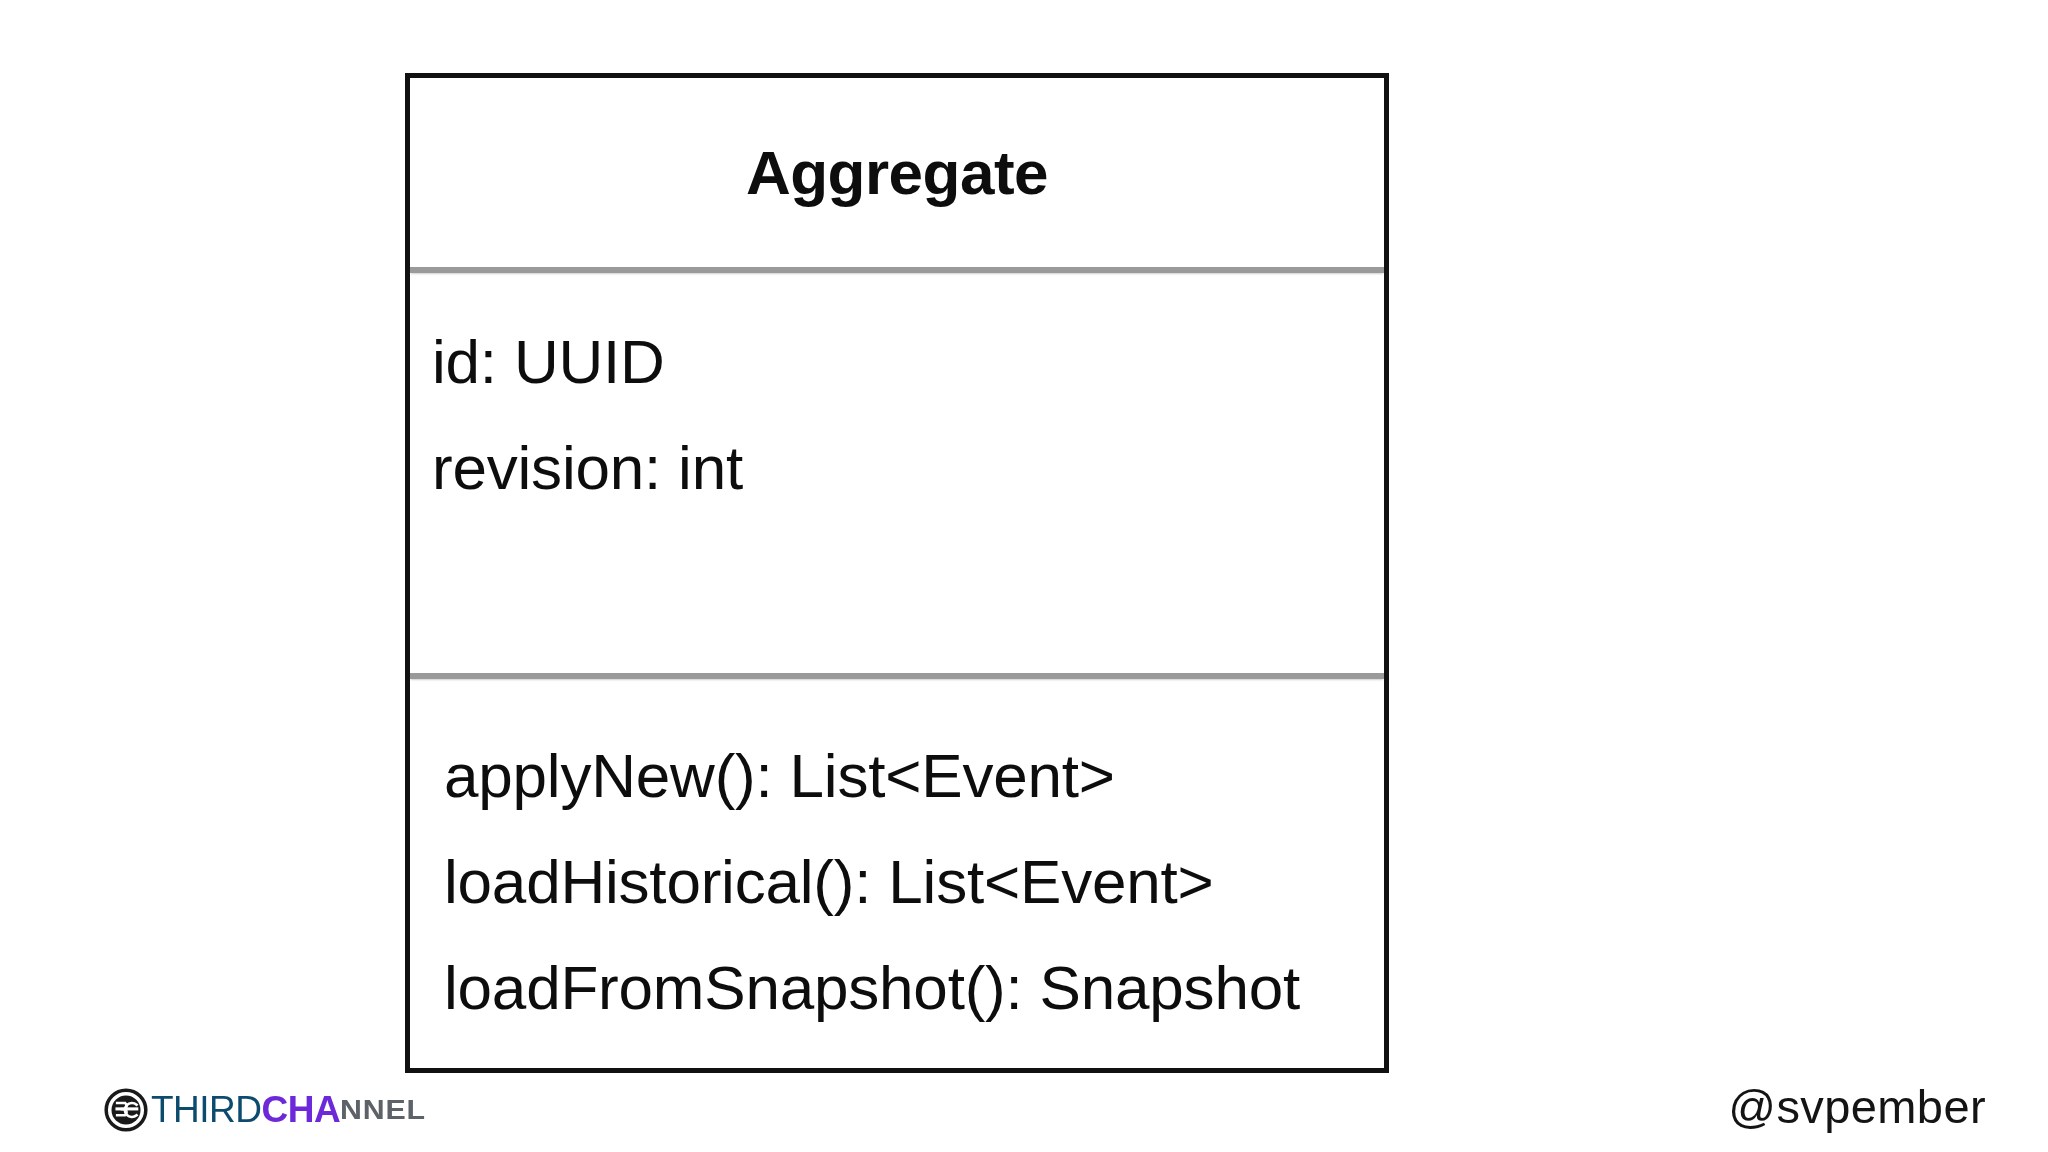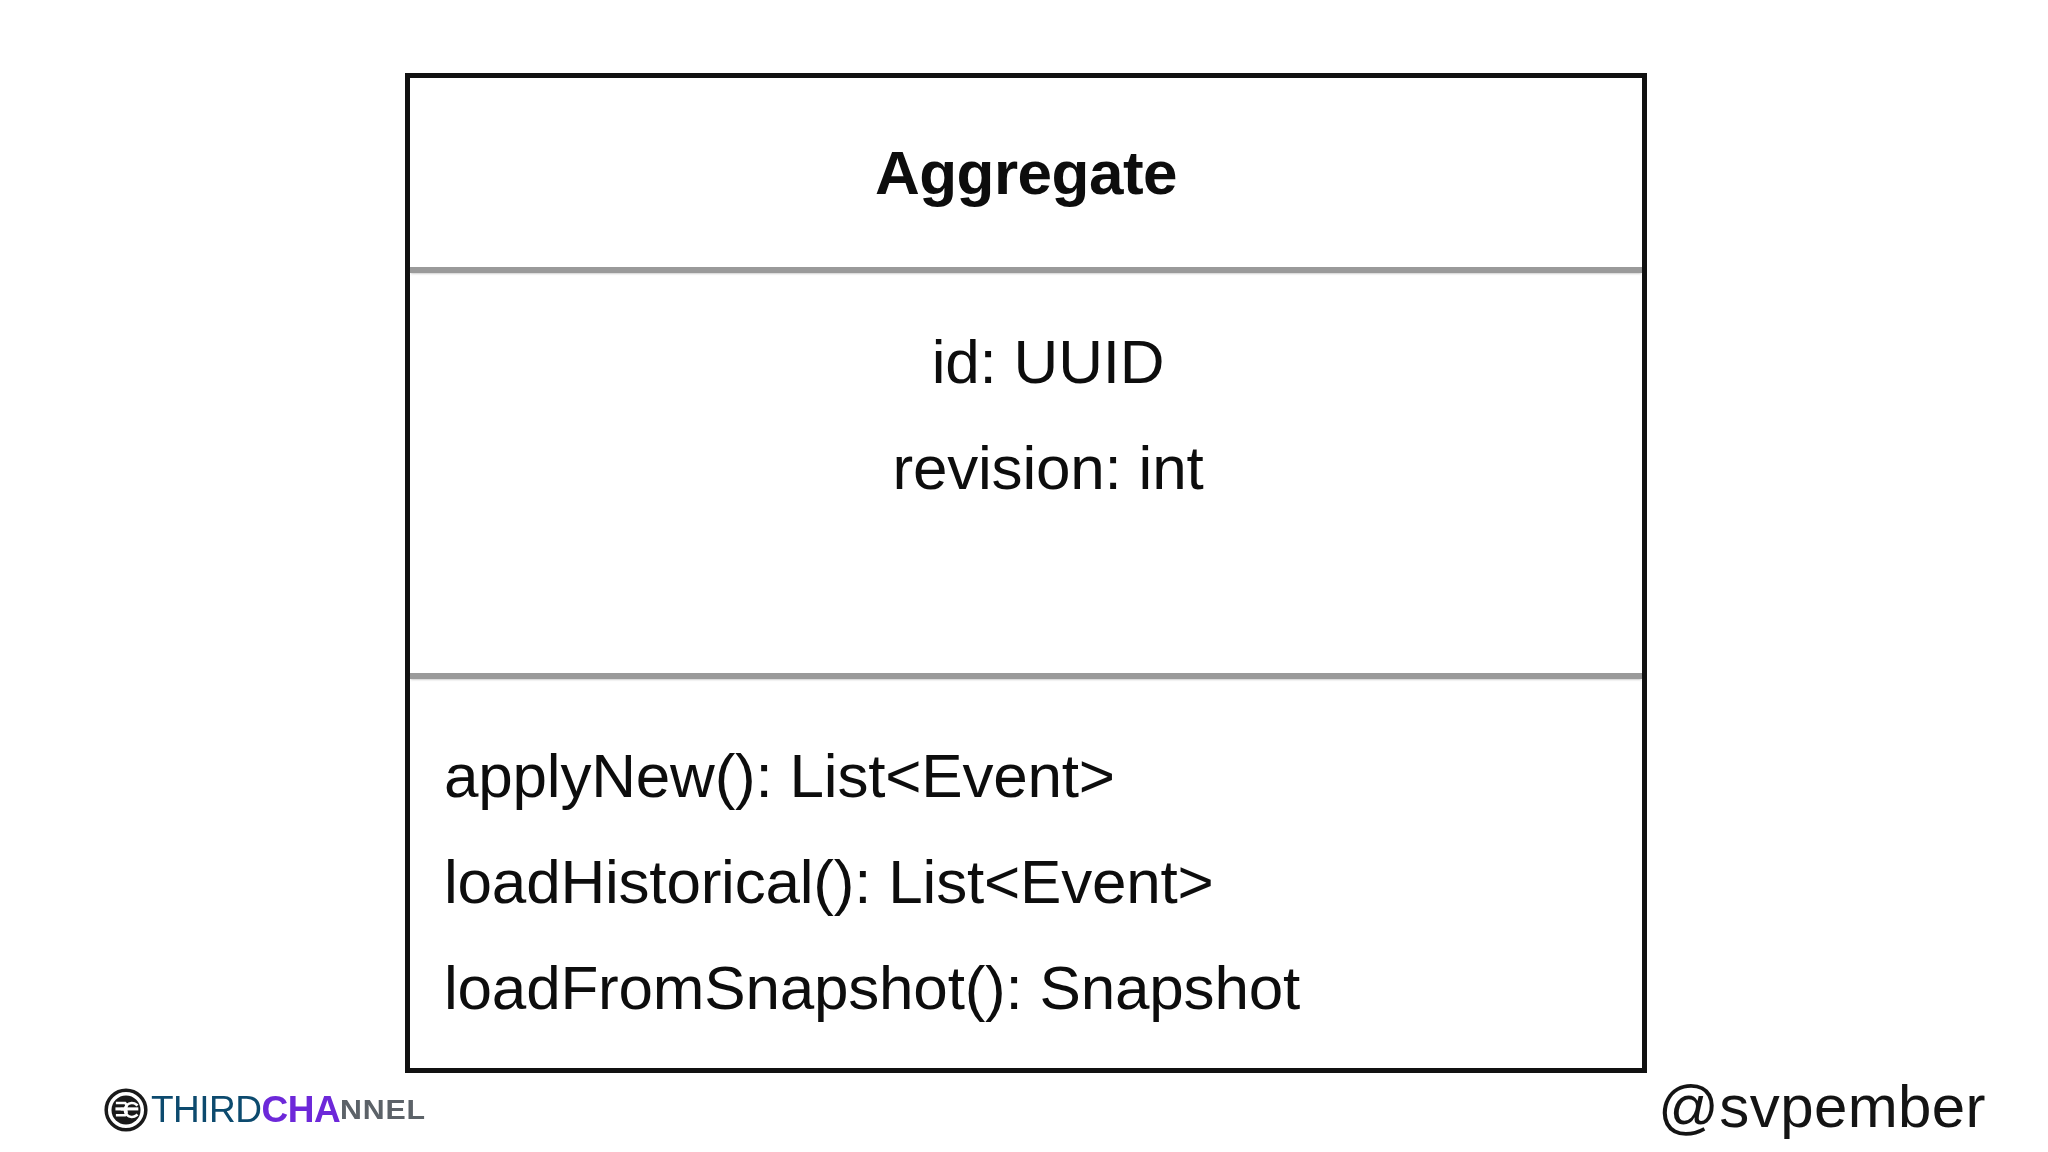--- a/index.html
+++ b/index.html
@@ -14,21 +14,21 @@
     overflow: hidden;
     font-family: "Liberation Sans", sans-serif;
     -webkit-font-smoothing: antialiased;
   }
 
   
   #uml-class-box {
     position: absolute;
     left: 405px;
     top: 73px;
-    width: 1242px;
+    width: 984px;
     height: 1000px;
     box-sizing: border-box;
     border: 5px solid #111111;
     background: #ffffff;
     display: flex;
     flex-direction: column;
   }
 
   
   .compartment-title {
@@ -57,23 +57,22 @@
     width: 100%;
     background: #9a9a9a;
     box-shadow: 0 2px 2px -1px rgba(170,170,170,0.55);
   }
 
   
   .compartment-attributes {
     flex: 0 0 400px;
     height: 400px;
     box-sizing: border-box;
-    padding: 36px 0 0 44px;
+    padding: 36px 0 0 22px;
     overflow: hidden;
-    text-align: center;
   }
 
   
   .compartment-methods {
     flex: 1 1 auto;
     box-sizing: border-box;
     padding: 44px 16px 0 34px;
     overflow: hidden;
   }
 
@@ -136,21 +135,21 @@
     letter-spacing: 1px;
   }
 
   
   #social-handle {
     position: absolute;
     right: 62px;
     top: 4px;
     font-family: "Liberation Sans", sans-serif;
     font-weight: normal;
-    font-size: 60px;
+    font-size: 47px;
     line-height: 60px;
     color: #141414;
     letter-spacing: 0.4px;
     white-space: nowrap;
   }
 </style>
 </head>
 <body>
 
 <div id="uml-class-box">

